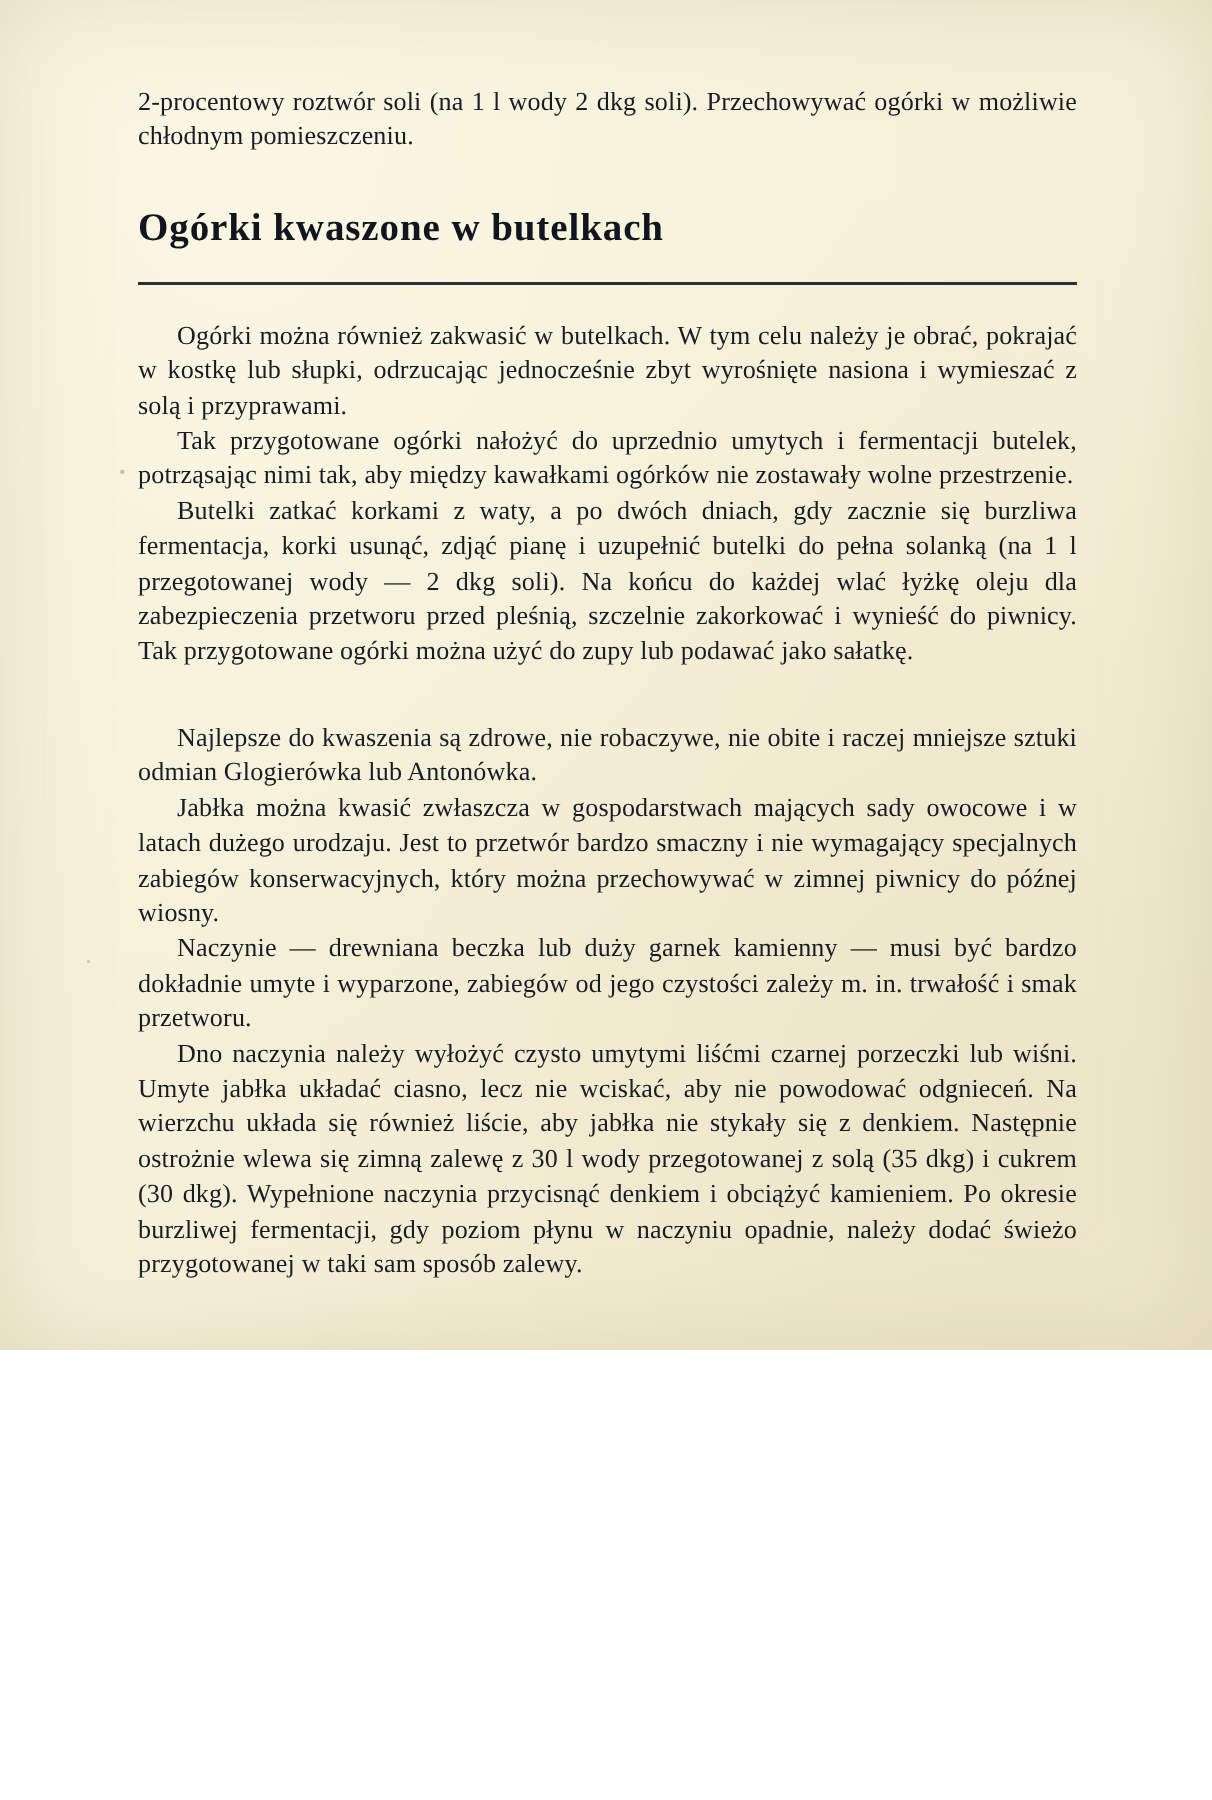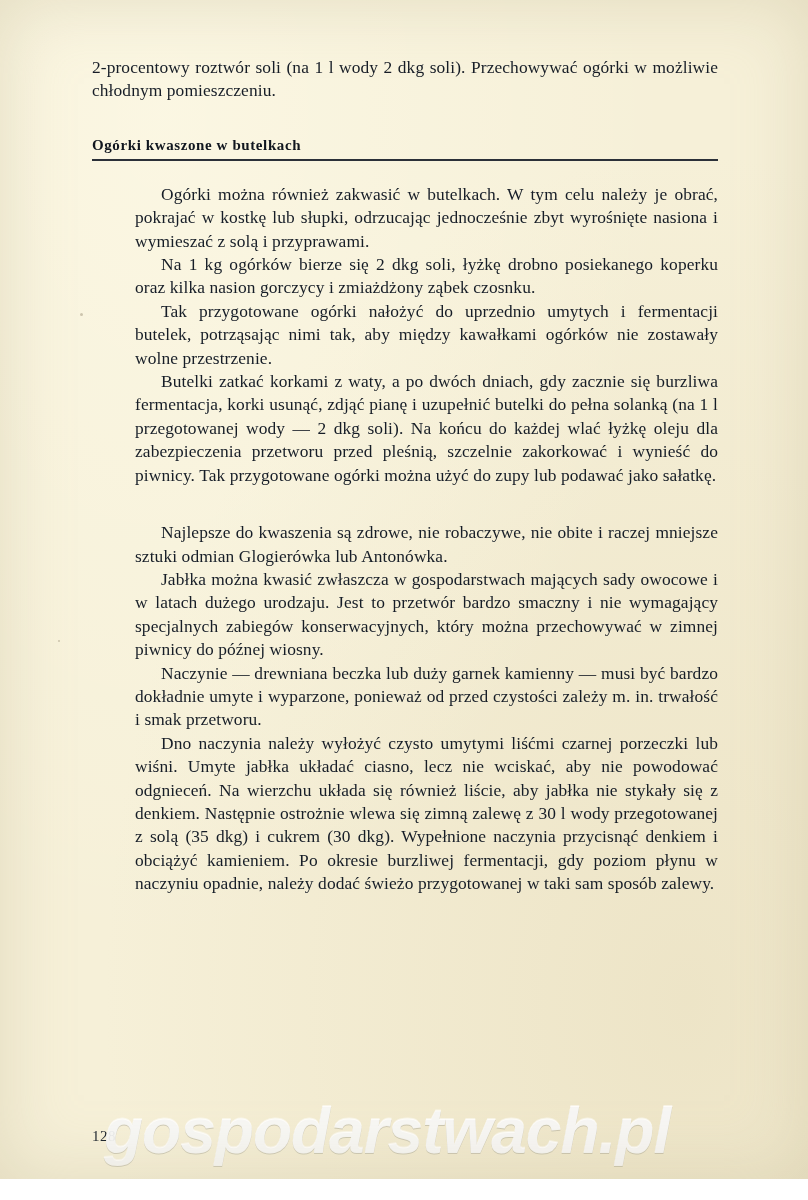--- a/index.html
+++ b/index.html
@@ -3,21 +3,21 @@
 <meta charset="utf-8">
 <style>
   html, body {
     margin: 0;
     padding: 0;
     background: #ffffff;
   }
   .page {
     position: relative;
     width: 808px;
-    height: 1179px;
+    height: 900px;
     background: #f6f0d8;
     background-image:
       radial-gradient(ellipse at 20% 10%, rgba(255,252,235,0.55) 0%, rgba(255,252,235,0) 55%),
       radial-gradient(ellipse at 85% 85%, rgba(226,214,178,0.45) 0%, rgba(226,214,178,0) 60%);
     overflow: hidden;
     font-family: "Liberation Serif", serif;
     color: #18202b;
   }
   .content {
     position: absolute;
@@ -29,39 +29,38 @@
     margin: 0;
     font-size: 17.4px;
     line-height: 1.345;
     text-align: justify;
     text-justify: inter-word;
     letter-spacing: 0.1px;
     color: #161d27;
   }
   p.indent {
     text-indent: 26px;
-    margin-left: 43px;
   }
   .para-block p + p {
     margin-top: 0;
   }
   .section {
     margin-top: 34px;
   }
   .section-first {
     margin-top: 0;
   }
   h2.heading {
     margin: 0 0 0 0;
     font-family: "Liberation Serif", serif;
-    font-size: 15px;
+    font-size: 26px;
     font-weight: bold;
     letter-spacing: 0.6px;
     color: #10161f;
-    padding-bottom: 5px;
+    padding-bottom: 21px;
     border-bottom: 2px solid #2b3038;
   }
   .after-heading {
     margin-top: 22px;
   }
   .folio {
     position: absolute;
     left: 92px;
     top: 1128px;
     font-size: 15px;
@@ -113,31 +112,30 @@
   <div class="content">
 
     <div class="para-block section-first">
       <p>2-procentowy roztwór soli (na 1 l wody 2 dkg soli). Przechowywać ogórki w możliwie chłodnym pomieszczeniu.</p>
     </div>
 
     <div class="section">
       <h2 class="heading">Ogórki kwaszone w butelkach</h2>
       <div class="para-block after-heading">
         <p class="indent">Ogórki można również zakwasić w butelkach. W tym celu należy je obrać, pokrajać w kostkę lub słupki, odrzucając jednocześnie zbyt wyrośnięte nasiona i wymieszać z solą i przyprawami.</p>
-        <p class="indent">Na 1 kg ogórków bierze się 2 dkg soli, łyżkę drobno posiekanego koperku oraz kilka nasion gorczycy i zmiażdżony ząbek czosnku.</p>
         <p class="indent">Tak przygotowane ogórki nałożyć do uprzednio umytych i fermentacji butelek, potrząsając nimi tak, aby między kawałkami ogórków nie zostawały wolne przestrzenie.</p>
         <p class="indent">Butelki zatkać korkami z waty, a po dwóch dniach, gdy zacznie się burzliwa fermentacja, korki usunąć, zdjąć pianę i uzupełnić butelki do pełna solanką (na 1 l przegotowanej wody — 2 dkg soli). Na końcu do każdej wlać łyżkę oleju dla zabezpieczenia przetworu przed pleśnią, szczelnie zakorkować i wynieść do piwnicy. Tak przygotowane ogórki można użyć do zupy lub podawać jako sałatkę.</p>
       </div>
     </div>
 
     <div class="section">
       <div class="para-block after-heading">
         <p class="indent">Najlepsze do kwaszenia są zdrowe, nie robaczywe, nie obite i raczej mniejsze sztuki odmian Glogierówka lub Antonówka.</p>
         <p class="indent">Jabłka można kwasić zwłaszcza w gospodarstwach mających sady owocowe i w latach dużego urodzaju. Jest to przetwór bardzo smaczny i nie wymagający specjalnych zabiegów konserwacyjnych, który można przechowywać w zimnej piwnicy do późnej wiosny.</p>
-        <p class="indent">Naczynie — drewniana beczka lub duży garnek kamienny — musi być bardzo dokładnie umyte i wyparzone, ponieważ od przed czystości zależy m. in. trwałość i smak przetworu.</p>
+        <p class="indent">Naczynie — drewniana beczka lub duży garnek kamienny — musi być bardzo dokładnie umyte i wyparzone, zabiegów od jego czystości zależy m. in. trwałość i smak przetworu.</p>
         <p class="indent">Dno naczynia należy wyłożyć czysto umytymi liśćmi czarnej porzeczki lub wiśni. Umyte jabłka układać ciasno, lecz nie wciskać, aby nie powodować odgnieceń. Na wierzchu układa się również liście, aby jabłka nie stykały się z denkiem. Następnie ostrożnie wlewa się zimną zalewę z 30 l wody przegotowanej z solą (35 dkg) i cukrem (30 dkg). Wypełnione naczynia przycisnąć denkiem i obciążyć kamieniem. Po okresie burzliwej fermentacji, gdy poziom płynu w naczyniu opadnie, należy dodać świeżo przygotowanej w taki sam sposób zalewy.</p>
       </div>
     </div>
 
   </div>
 
   <div class="folio">128</div>
   <div class="watermark">gospodarstwach.pl</div>
   <div class="edge-shadow"></div>
 </div>

